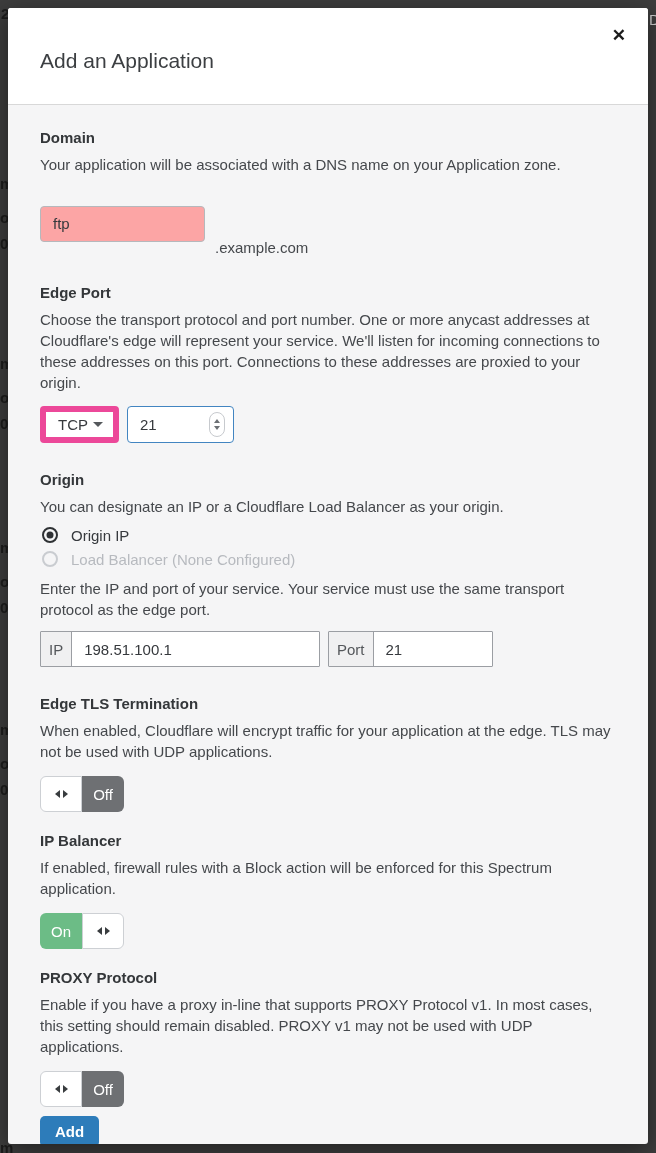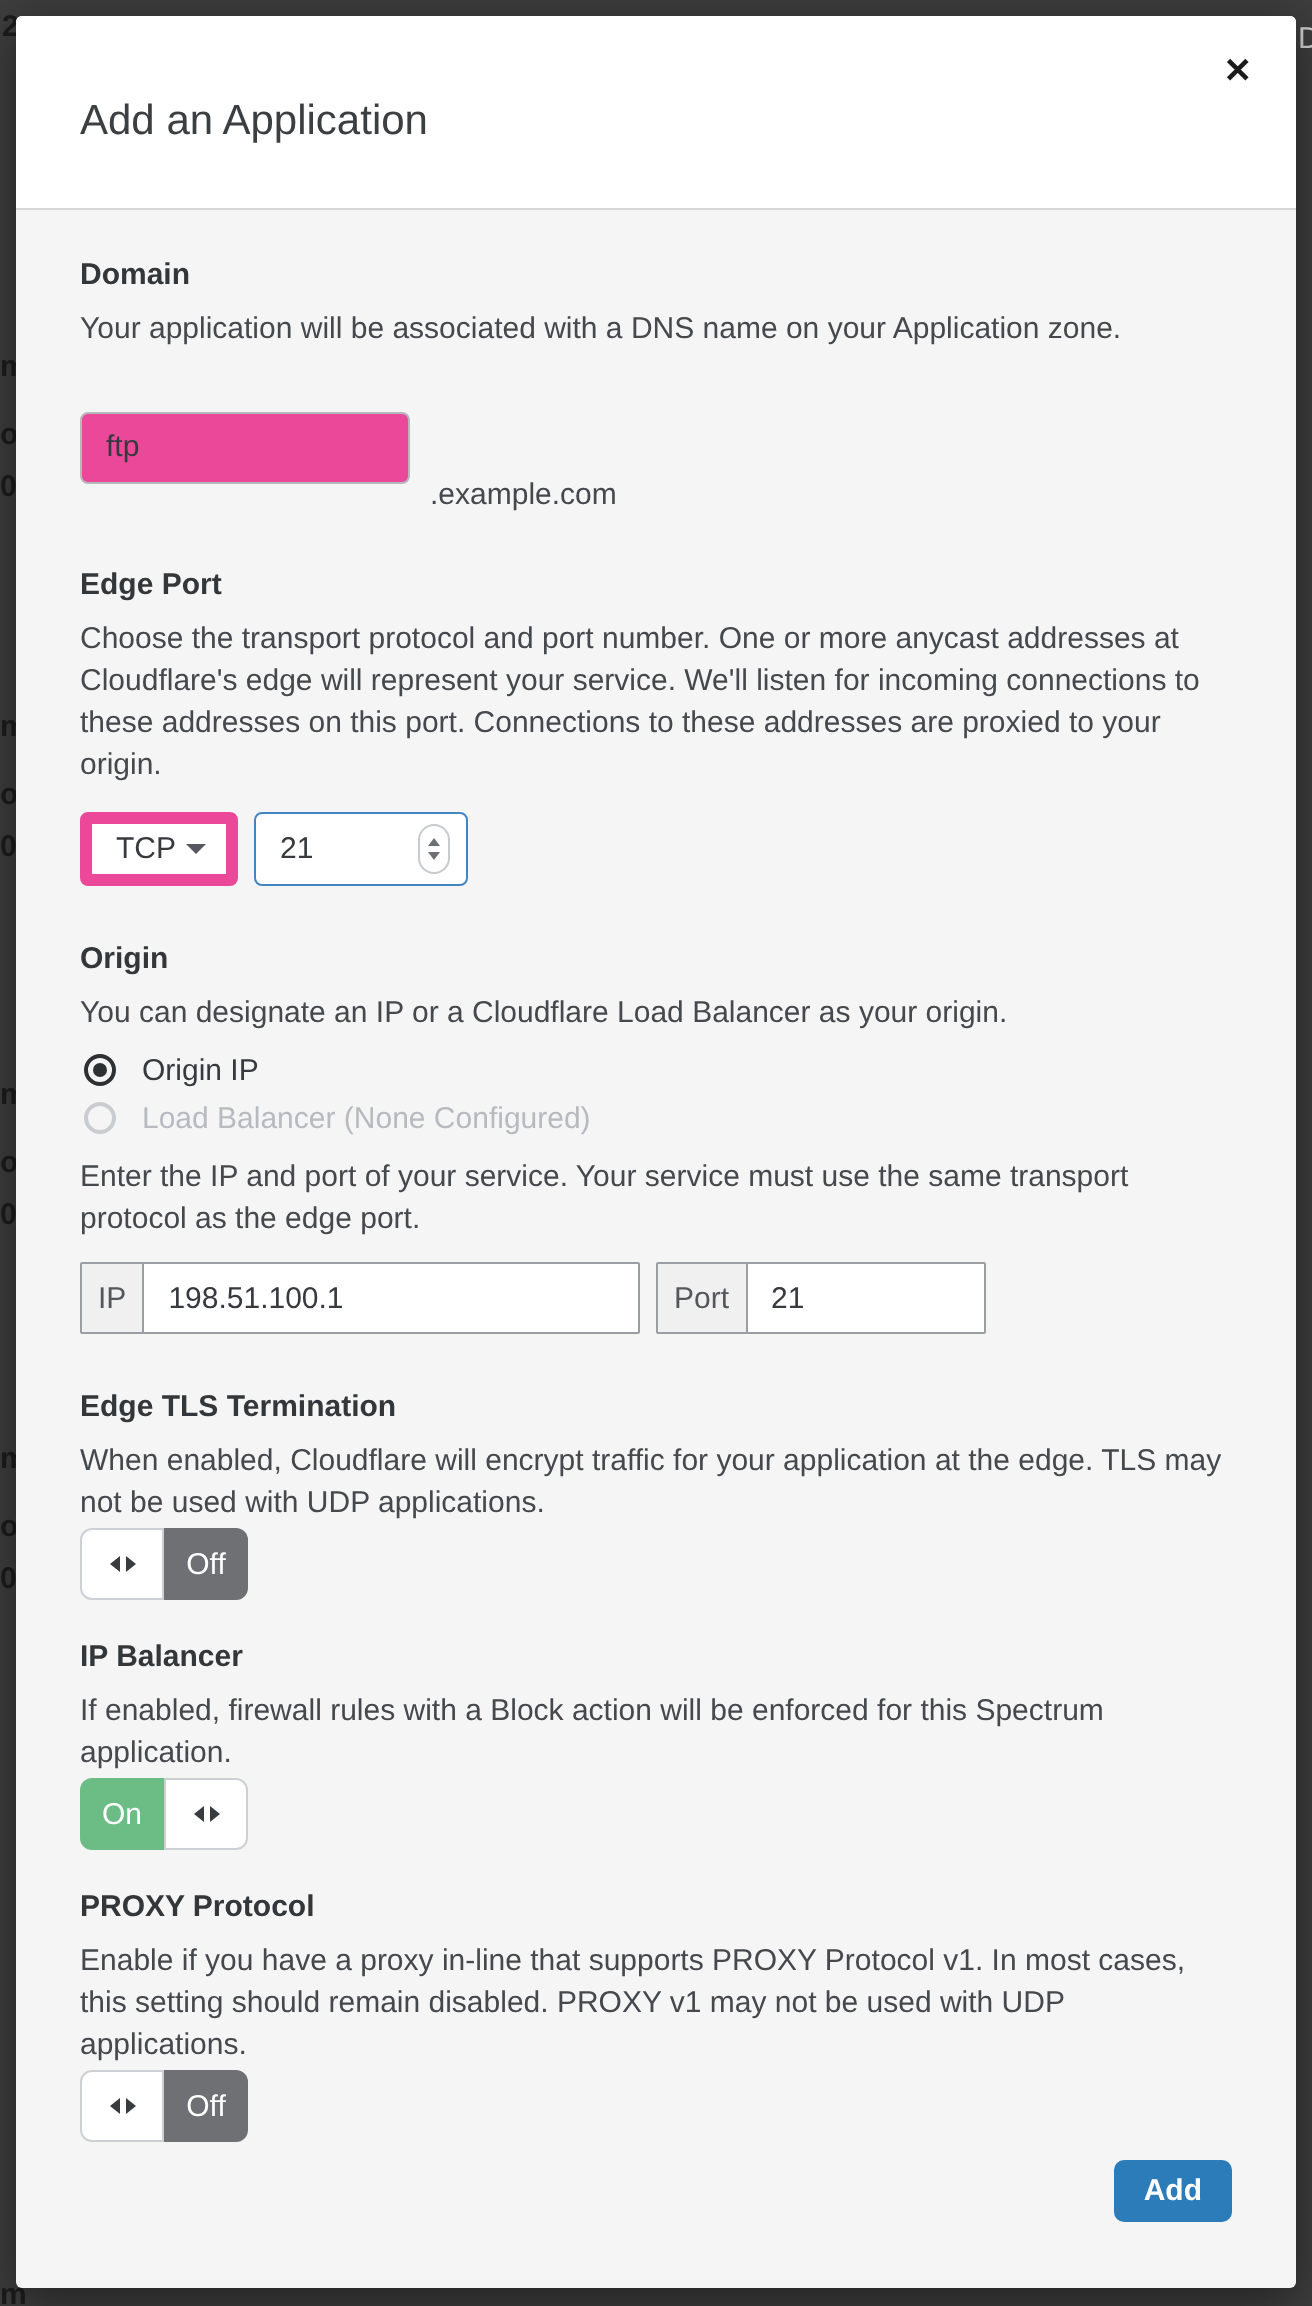--- a/index.html
+++ b/index.html
@@ -47,21 +47,21 @@
   .modal-body { padding:24px 32px 0; font-size:15px; color:#45484c; }
 
   .section-heading { margin:0; font-size:15px; font-weight:700; color:#34373a; line-height:18px; }
   .mt-section { margin-top:28px; }
   .mt-section-sm { margin-top:20px; }
   .desc { margin:7px 0 0; line-height:21px; color:#45484c; max-width:576px; }
 
   
   .row { display:flex; align-items:center; }
   .text-input {
-    height:36px; background:#ec4899; border:1px solid #b5b8bc; border-radius:4px;
+    height:36px; background:#fca5a5; border:1px solid #b5b8bc; border-radius:4px;
     font-family:"Liberation Sans", sans-serif; font-size:15px; color:#36393d; padding:0 12px;
   }
   .domain-row { margin-top:16px; }
   .domain-input { width:165px; }
   .domain-suffix { margin-left:10px; color:#45484c;margin-top:48px; }
 
   .port-row { margin-top:13px; }
   .select {
     width:79px; height:37px; background:#fff; border:6px solid #ec4899; border-radius:4px;
     display:flex; align-items:center; justify-content:space-between;
@@ -102,34 +102,34 @@
   .addon-group { display:flex; height:36px; background:#fff; border:1px solid #9b9ea3; border-radius:1px; }
   .addon-group.ip { width:280px; }
   .addon-group.port { width:165px; margin-left:8px; }
   .addon-prefix {
     background:#f0f0f1; border-right:1px solid #9b9ea3; color:#54575b;
     display:flex; align-items:center; padding:0 8px; flex:0 0 auto;
   }
   .addon-value { display:flex; align-items:center; padding:0 12px; color:#36393d; flex:1; }
 
   
-  .toggle { margin-top:2px; display:inline-flex; height:36px; cursor:pointer;text-align:right; }
+  .toggle { margin-top:14px; display:inline-flex; height:36px; cursor:pointer;text-align:right; }
   .toggle-half {
     width:42px; display:flex; align-items:center; justify-content:center; font-size:15px;
   }
   .half-white-left { background:#fff; border:1px solid #cdd0d4; border-radius:6px 0 0 6px; }
   .half-white-right { background:#fff; border:1px solid #cdd0d4; border-radius:0 6px 6px 0; }
   .half-dark { background:#6e7073; color:#fff; border-radius:0 6px 6px 0; }
   .half-green { background:#6cbc86; color:#fff; border-radius:6px 0 0 6px; }
   .arrows { display:flex; align-items:center; gap:3px; }
   .tri-l { width:0; height:0; border-top:4px solid transparent; border-bottom:4px solid transparent; border-right:5px solid #393c3f; }
   .tri-r { width:0; height:0; border-top:4px solid transparent; border-bottom:4px solid transparent; border-left:5px solid #393c3f; }
 
   
-  .footer { display:flex; justify-content:flex-end; margin-top:9px; }
+  .footer { display:flex; margin-top:9px; }
   .add-btn {
     background:#2d7cba; color:#fff; border:none; border-radius:5px; height:31px;
     padding:0 15px; font-family:"Liberation Sans", sans-serif; font-size:15px; font-weight:700; cursor:pointer;
   }
 </style>
 </head>
 <body>
 
 <div class="overlay">
   <span class="frag">2</span>

